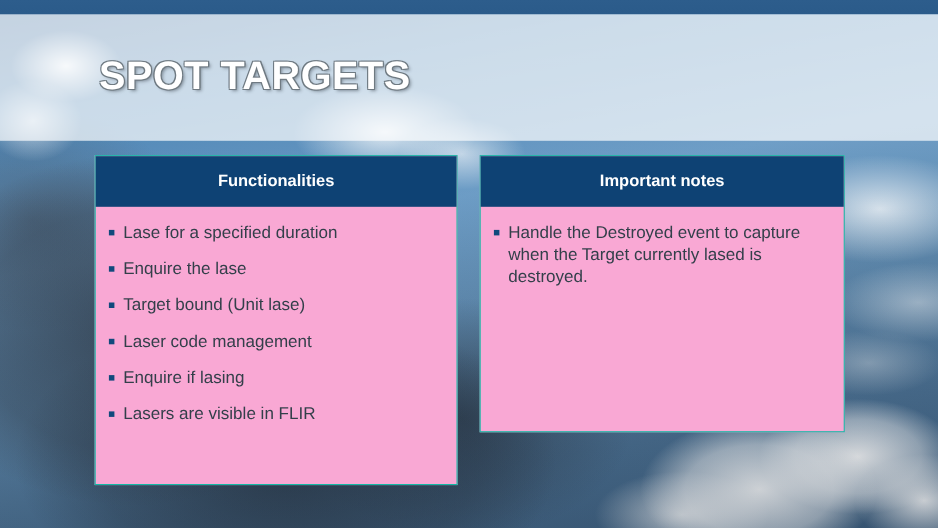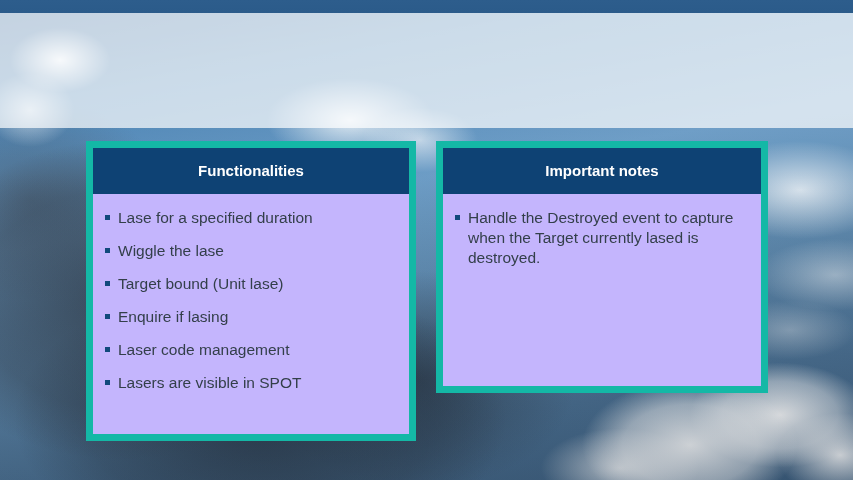--- a/index.html
+++ b/index.html
@@ -79,22 +79,22 @@
        1px -1px 0 #6f7a82,
       -1px  1px 0 #6f7a82,
        1px  1px 0 #6f7a82,
        2px  2px 3px rgba(40,48,58,0.45);
     white-space: nowrap;
   }
 
   
   .panel {
     position: absolute;
-    background: #c4b5fd;
-    border: 7px solid #14b8a6;
+    background: #f9a8d4;
+    border: 1px solid #14b8a6;
     box-sizing: border-box;
   }
   .panel-left  { left: 86px;  top: 141px; width: 330px; height: 300px; }
   .panel-right { left: 436px; top: 141px; width: 332px; height: 252px; }
 
   .panel-header {
     background: #0e4274;
     color: #ffffff;
     font-size: 15px;
     font-weight: bold;
@@ -135,31 +135,32 @@
 <body>
 
 <div class="slide">
 
   <div class="bg"></div>
   <div class="bg-haze"></div>
 
   <div class="top-band"></div>
   <div class="title-band"></div>
 
+  <div class="slide-title">SPOT TARGETS</div>
 
   <div class="panel panel-left">
     <div class="panel-header">Functionalities</div>
     <div class="panel-body">
       <ul class="bullet-list">
         <li>Lase for a specified duration</li>
-        <li>Wiggle the lase</li>
+        <li>Enquire the lase</li>
         <li>Target bound (Unit lase)</li>
+        <li>Laser code management</li>
         <li>Enquire if lasing</li>
-        <li>Laser code management</li>
-        <li>Lasers are visible in SPOT</li>
+        <li>Lasers are visible in FLIR</li>
       </ul>
     </div>
   </div>
 
   <div class="panel panel-right">
     <div class="panel-header">Important notes</div>
     <div class="panel-body">
       <ul class="bullet-list">
         <li>Handle the Destroyed event to capture when the Target currently lased is destroyed.</li>
       </ul>

